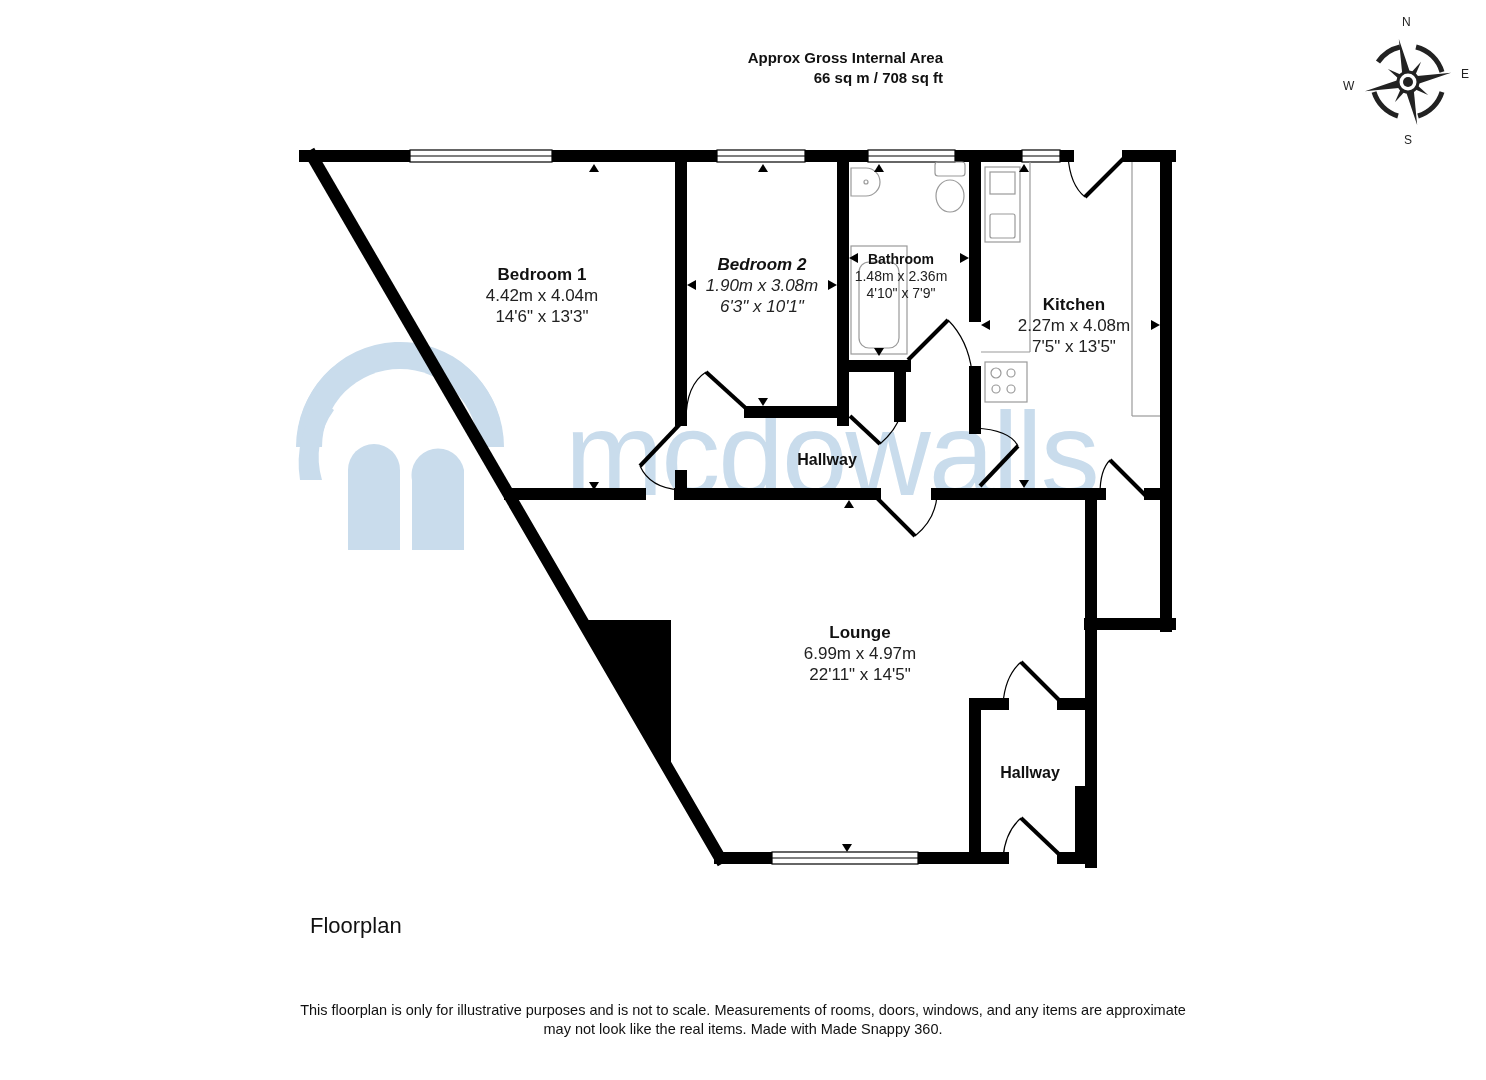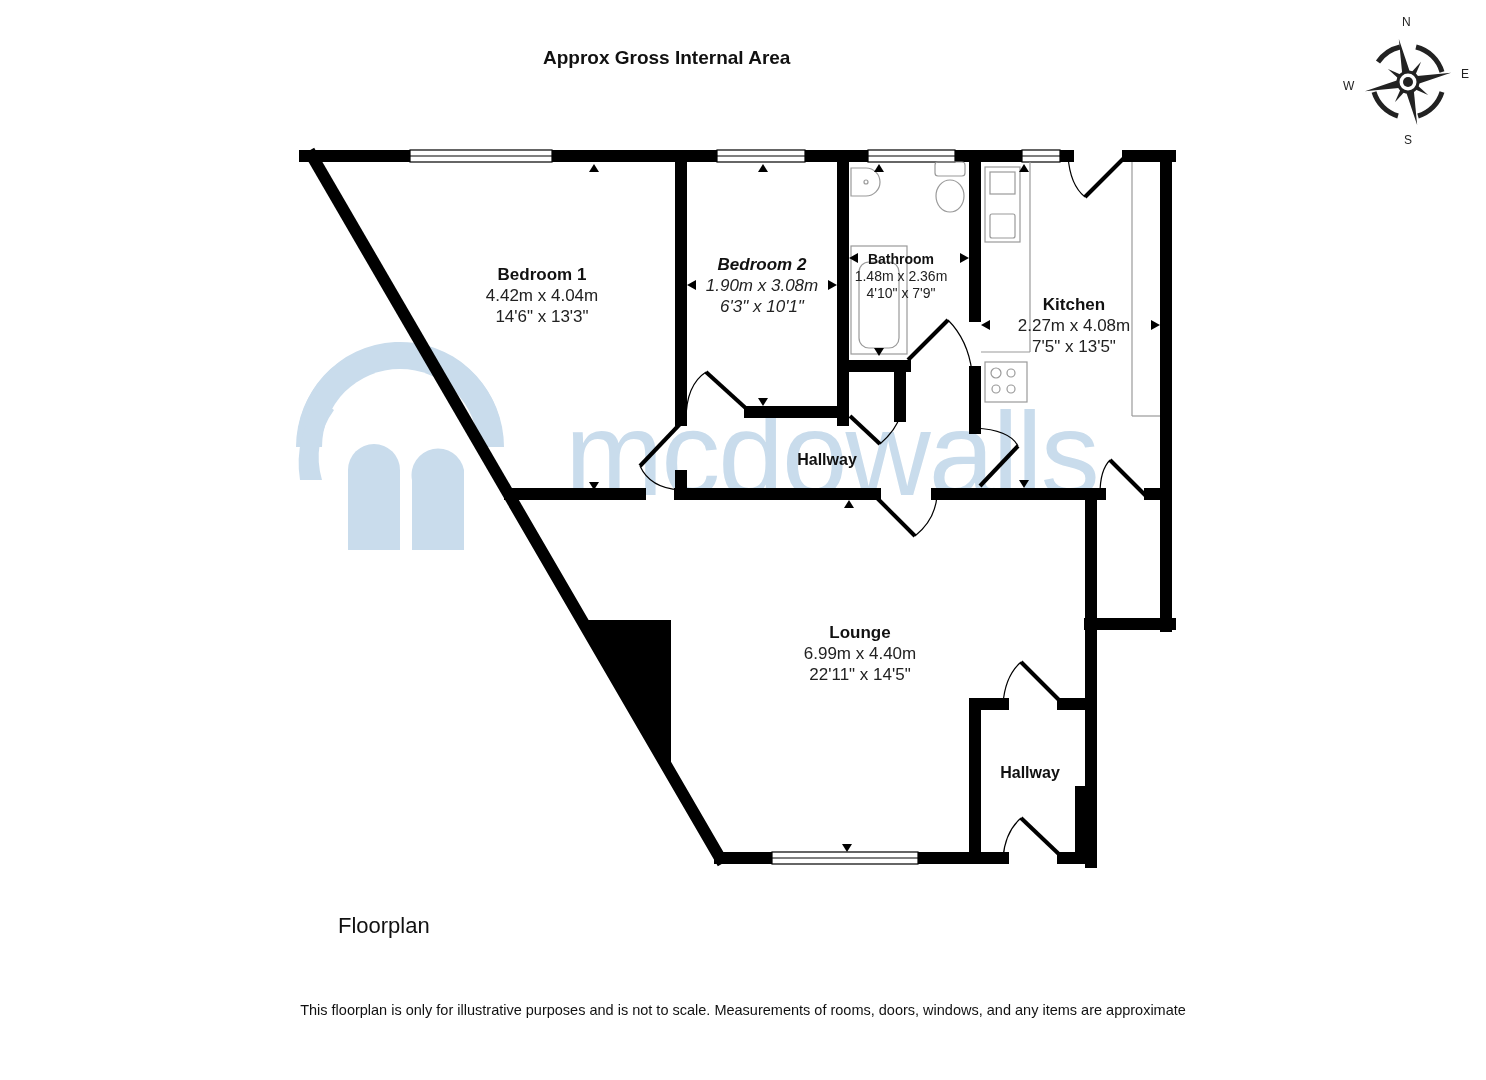--- a/index.html
+++ b/index.html
@@ -1,31 +1,32 @@
 <!DOCTYPE html>
 <html><head>
   <meta charset="utf-8">
   <style>
     html, body { margin: 0; padding: 0; background: #ffffff; }
     body { width: 1486px; height: 1080px; position: relative; overflow: hidden; font-family: "Liberation Sans", sans-serif; color: #111; }
-    .header { position: absolute; left: 543px; top: 48px; width: 400px; text-align: left; font-weight: bold; font-size: 19px; line-height: 20px; color: #111; }
+    .header { position: absolute; left: 543px; top: 48px; width: 400px; text-align: right; font-weight: bold; font-size: 15px; line-height: 20px; color: #111; }
     .compass { position: absolute; left: 1340px; top: 12px; width: 140px; height: 140px; }
     .plan { position: absolute; left: 0; top: 0; width: 1486px; height: 1080px; }
     .label { position: absolute; text-align: center; color: #222; font-size: 17px; line-height: 21px; white-space: nowrap; }
     .label .name { font-weight: bold; color: #111; }
     .label.small { font-size: 14px; line-height: 17px; }
-    .floor-title { position: absolute; left: 310px; top: 913px; font-size: 22px; color: #111; margin-left: 28px; }
+    .floor-title { position: absolute; left: 310px; top: 913px; font-size: 22px; color: #111; }
     .disclaimer { position: absolute; left: 243px; top: 1001px; width: 1000px; text-align: center; font-size: 14.5px; line-height: 18.5px; color: #111; }
     .disclaimer div { white-space: nowrap; text-align: center; }
   </style>
 </head>
 <body>
 
 <div class="header">
   <div>Approx Gross Internal Area</div>
+  <div>66 sq m / 708 sq ft</div>
 </div>
 
 <svg class="compass" viewBox="0 0 140 140" xmlns="http://www.w3.org/2000/svg">
   <g font-family="Liberation Sans, sans-serif" font-size="12" fill="#222">
     <text x="62" y="14">N</text>
     <text x="121" y="66">E</text>
     <text x="64" y="132">S</text>
     <text x="3" y="78">W</text>
   </g>
   <g transform="translate(68,70)">
@@ -222,24 +223,25 @@
 <div class="label" style="left:1004px; top:294px; width:140px;">
   <div class="name">Kitchen</div>
   <div>2.27m x 4.08m</div>
   <div>7'5" x 13'5"</div>
 </div>
 <div class="label" style="left:777px; top:449px; width:100px; font-size:16px;">
   <div class="name">Hallway</div>
 </div>
 <div class="label" style="left:770px; top:622px; width:180px;">
   <div class="name">Lounge</div>
-  <div>6.99m x 4.40m</div>
+  <div>6.99m x 4.97m</div>
   <div>22'11" x 14'5"</div>
 </div>
 <div class="label" style="left:980px; top:762px; width:100px; font-size:16px;">
   <div class="name">Hallway</div>
 </div>
 
 <div class="floor-title">Floorplan</div>
 
 <div class="disclaimer">
   <div>This floorplan is only for illustrative purposes and is not to scale. Measurements of rooms, doors, windows, and any items are approximate</div>
+  <div>may not look like the real items. Made with Made Snappy 360.</div>
 </div>
 
 </body></html>

